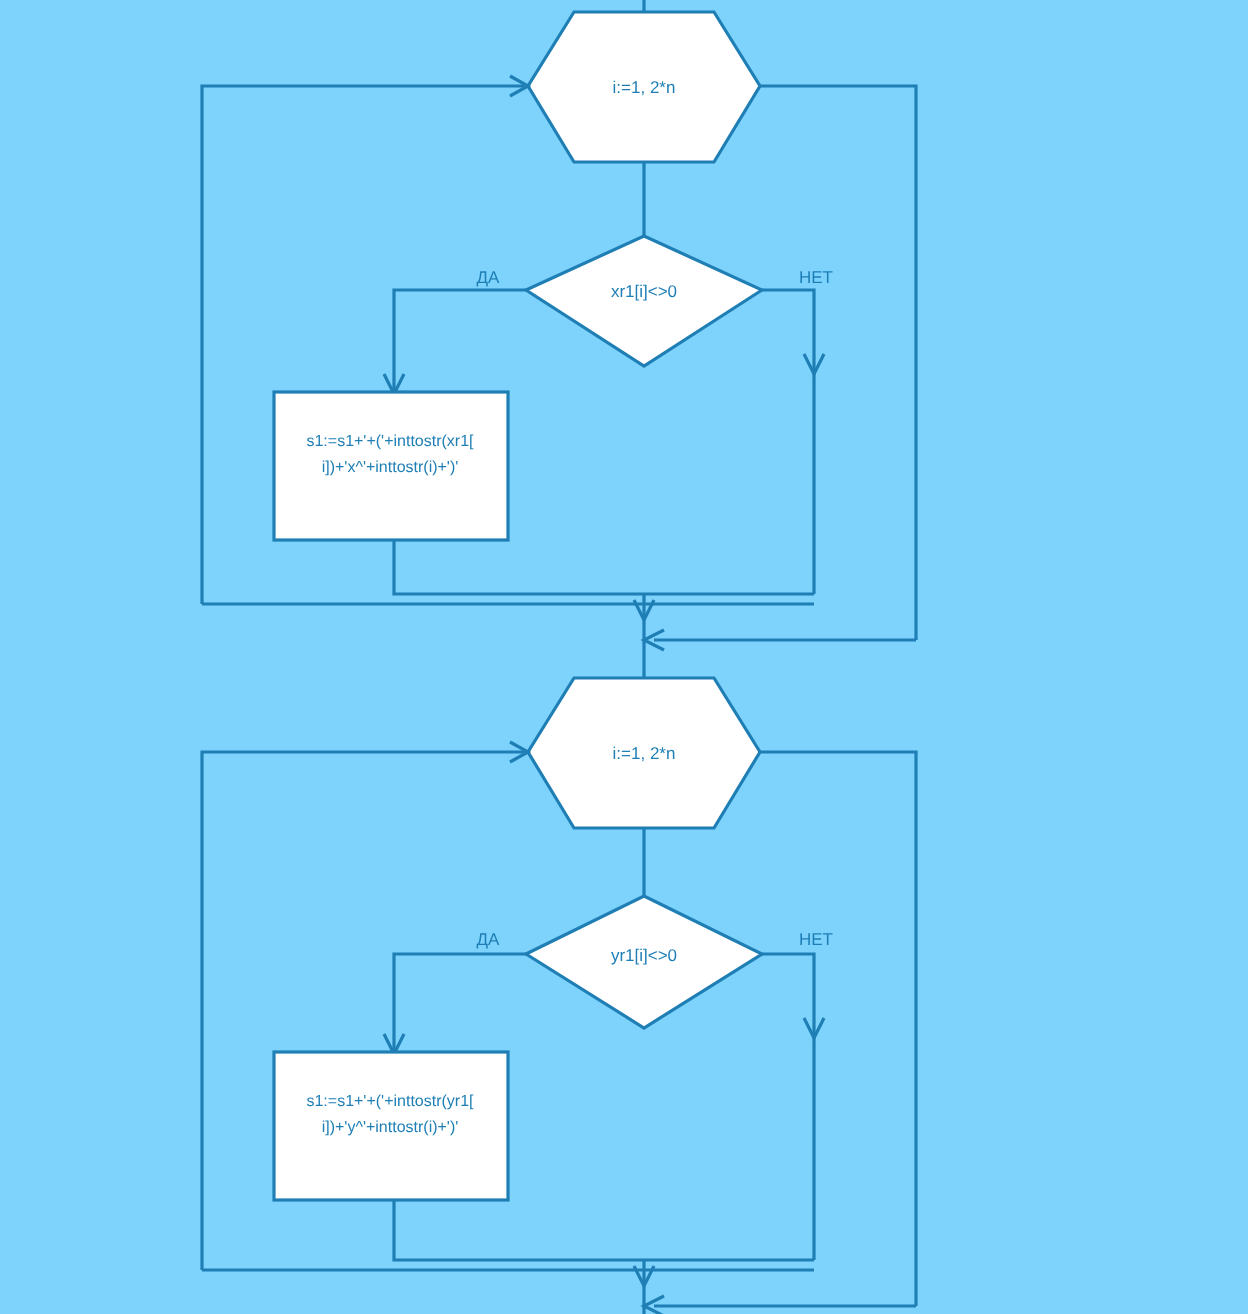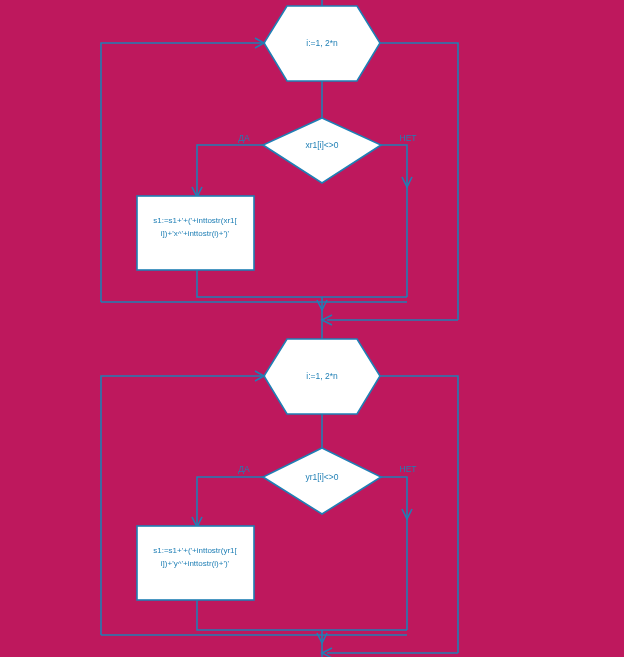--- a/index.html
+++ b/index.html
@@ -7,21 +7,21 @@
     padding: 0;
     background: #ffffff;
   }
   body {
     font-family: "Liberation Sans", sans-serif;
   }
   #canvas {
     position: relative;
     width: 624px;
     height: 657px;
-    background: #be185d;
+    background: #7dd3fc;
     overflow: hidden;
     text-align: center;
   }
   svg.flow {
     position: absolute;
     left: 0;
     top: 0;
     width: 624px;
     height: 657px;
   }

